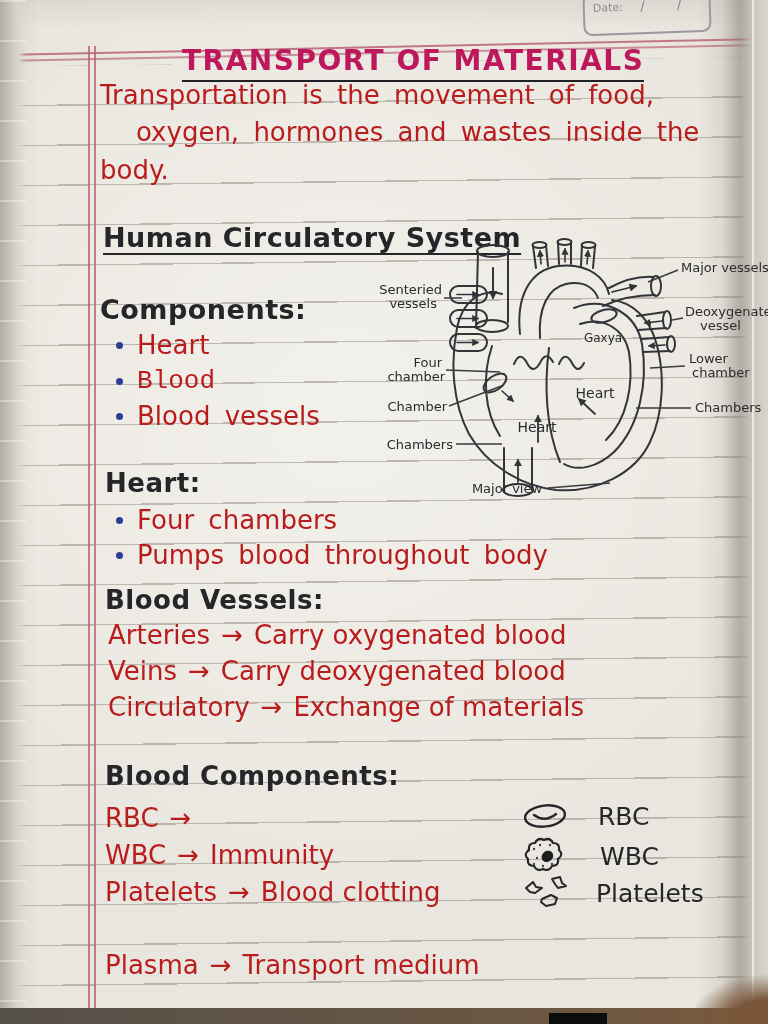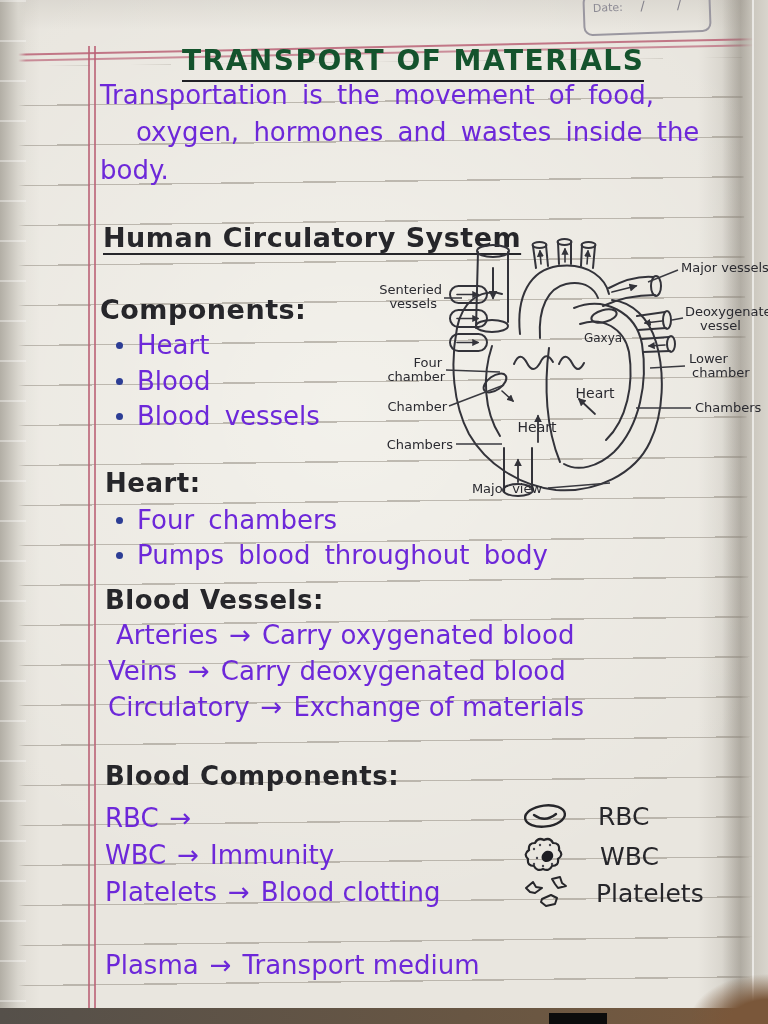--- a/index.html
+++ b/index.html
@@ -58,25 +58,25 @@
   
   .date-box{
     position:absolute;left:583px;top:-8px;width:128px;height:42px;
     border:2px solid #9a97a0;border-radius:9px;transform:rotate(-2deg);
     color:#8c8a94;font-size:11px;padding:4px 8px;box-sizing:border-box;
   }
   .date-box .slashes{font-size:13px;letter-spacing:14px;margin-left:14px;color:#84828c;}
 
   
   .ink-black{color:#26262a;}
-  .ink-blue{color:#6d28d9;}
+  .ink-blue{color:#b91c1c;}
   .abs{position:absolute;white-space:nowrap;}
   .title{
     left:182px;top:44px;font-size:28px;font-weight:bold;letter-spacing:1.5px;
-    color:#14532d;border-bottom:2.5px solid #1f1f24;padding-bottom:3px;
+    color:#be185d;border-bottom:2.5px solid #1f1f24;padding-bottom:3px;
   }
   .body-line{font-size:26px;word-spacing:6px;}
   .section-head{font-size:26px;font-weight:600;letter-spacing:.5px;}
   .underlined{text-decoration:underline;text-underline-offset:6px;}
   .bullet-row{display:flex;align-items:center;gap:14px;}
   .bullet-dot{width:7px;height:7px;border-radius:50%;background:#2c3d95;flex:0 0 auto;}
   .arrow-row{display:flex;align-items:center;gap:11px;font-size:26px;}
   .legend-row{display:flex;align-items:center;}
   .legend-label{font-size:25px;color:#26262a;}
 
@@ -108,21 +108,21 @@
   <div class="abs body-line ink-blue" style="left:108px;top:117px;margin-left:28px;">oxygen, hormones and wastes inside the</div>
   <div class="abs body-line ink-blue" style="left:100px;top:155px;">body.</div>
 
   <div class="abs section-head ink-black underlined" style="left:103px;top:222px;font-size:27px;">Human Circulatory System</div>
 
   <div class="abs section-head ink-black" style="left:100px;top:294px;font-size:27px;">Components:</div>
   <div class="abs bullet-row" style="left:116px;top:330px;">
     <span class="bullet-dot"></span>
     <span class="body-line ink-blue">Heart</span>
   </div>
-  <div class="abs bullet-row" style="left:116px;top:366px;">
+  <div class="abs bullet-row" style="left:116px;top:366px;font-family:Liberation Mono, monospace;">
     <span class="bullet-dot"></span>
     <span class="body-line ink-blue">Blood</span>
   </div>
   <div class="abs bullet-row" style="left:116px;top:401px;">
     <span class="bullet-dot"></span>
     <span class="body-line ink-blue">Blood vessels</span>
   </div>
 
   <svg class="abs" style="left:352px;top:236px;" width="416" height="272" viewBox="0 0 416 272">
     <defs>
@@ -224,21 +224,21 @@
   <div class="abs bullet-row" style="left:116px;top:505px;">
     <span class="bullet-dot"></span>
     <span class="body-line ink-blue">Four chambers</span>
   </div>
   <div class="abs bullet-row" style="left:116px;top:540px;">
     <span class="bullet-dot"></span>
     <span class="body-line ink-blue">Pumps blood throughout body</span>
   </div>
 
   <div class="abs section-head ink-black" style="left:105px;top:585px;">Blood Vessels:</div>
-  <div class="abs arrow-row ink-blue" style="left:116px;top:620px;">
+  <div class="abs arrow-row ink-blue" style="left:108px;top:620px;">
     <span>Arteries</span>
     <span>→</span>
     <span>Carry oxygenated blood</span>
   </div>
   <div class="abs arrow-row ink-blue" style="left:108px;top:656px;">
     <span>Veins</span>
     <span>→</span>
     <span>Carry deoxygenated blood</span>
   </div>
   <div class="abs arrow-row ink-blue" style="left:108px;top:692px;">

